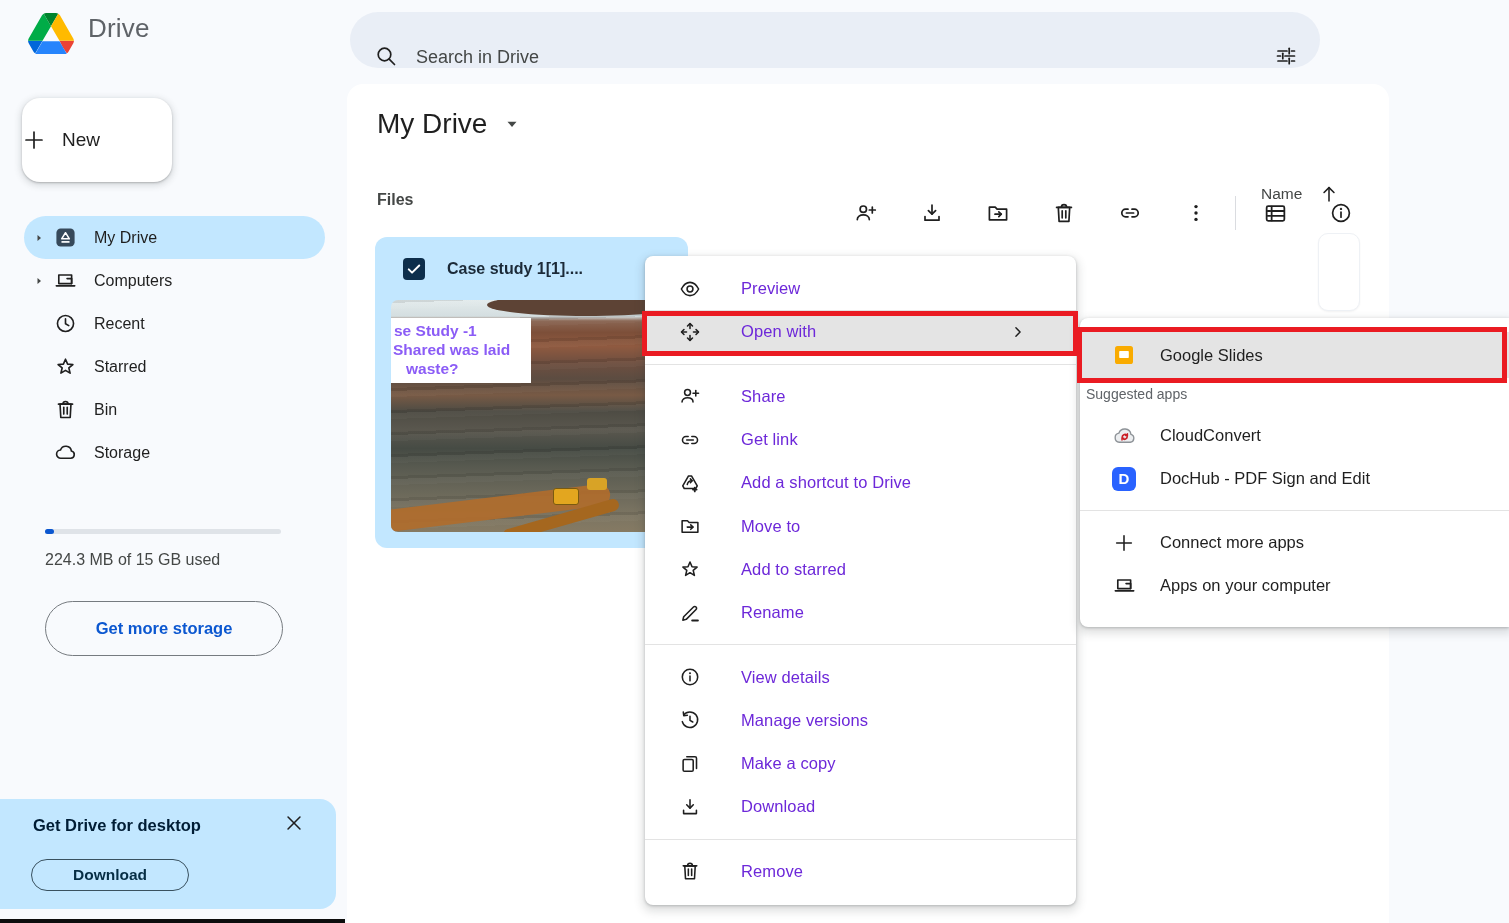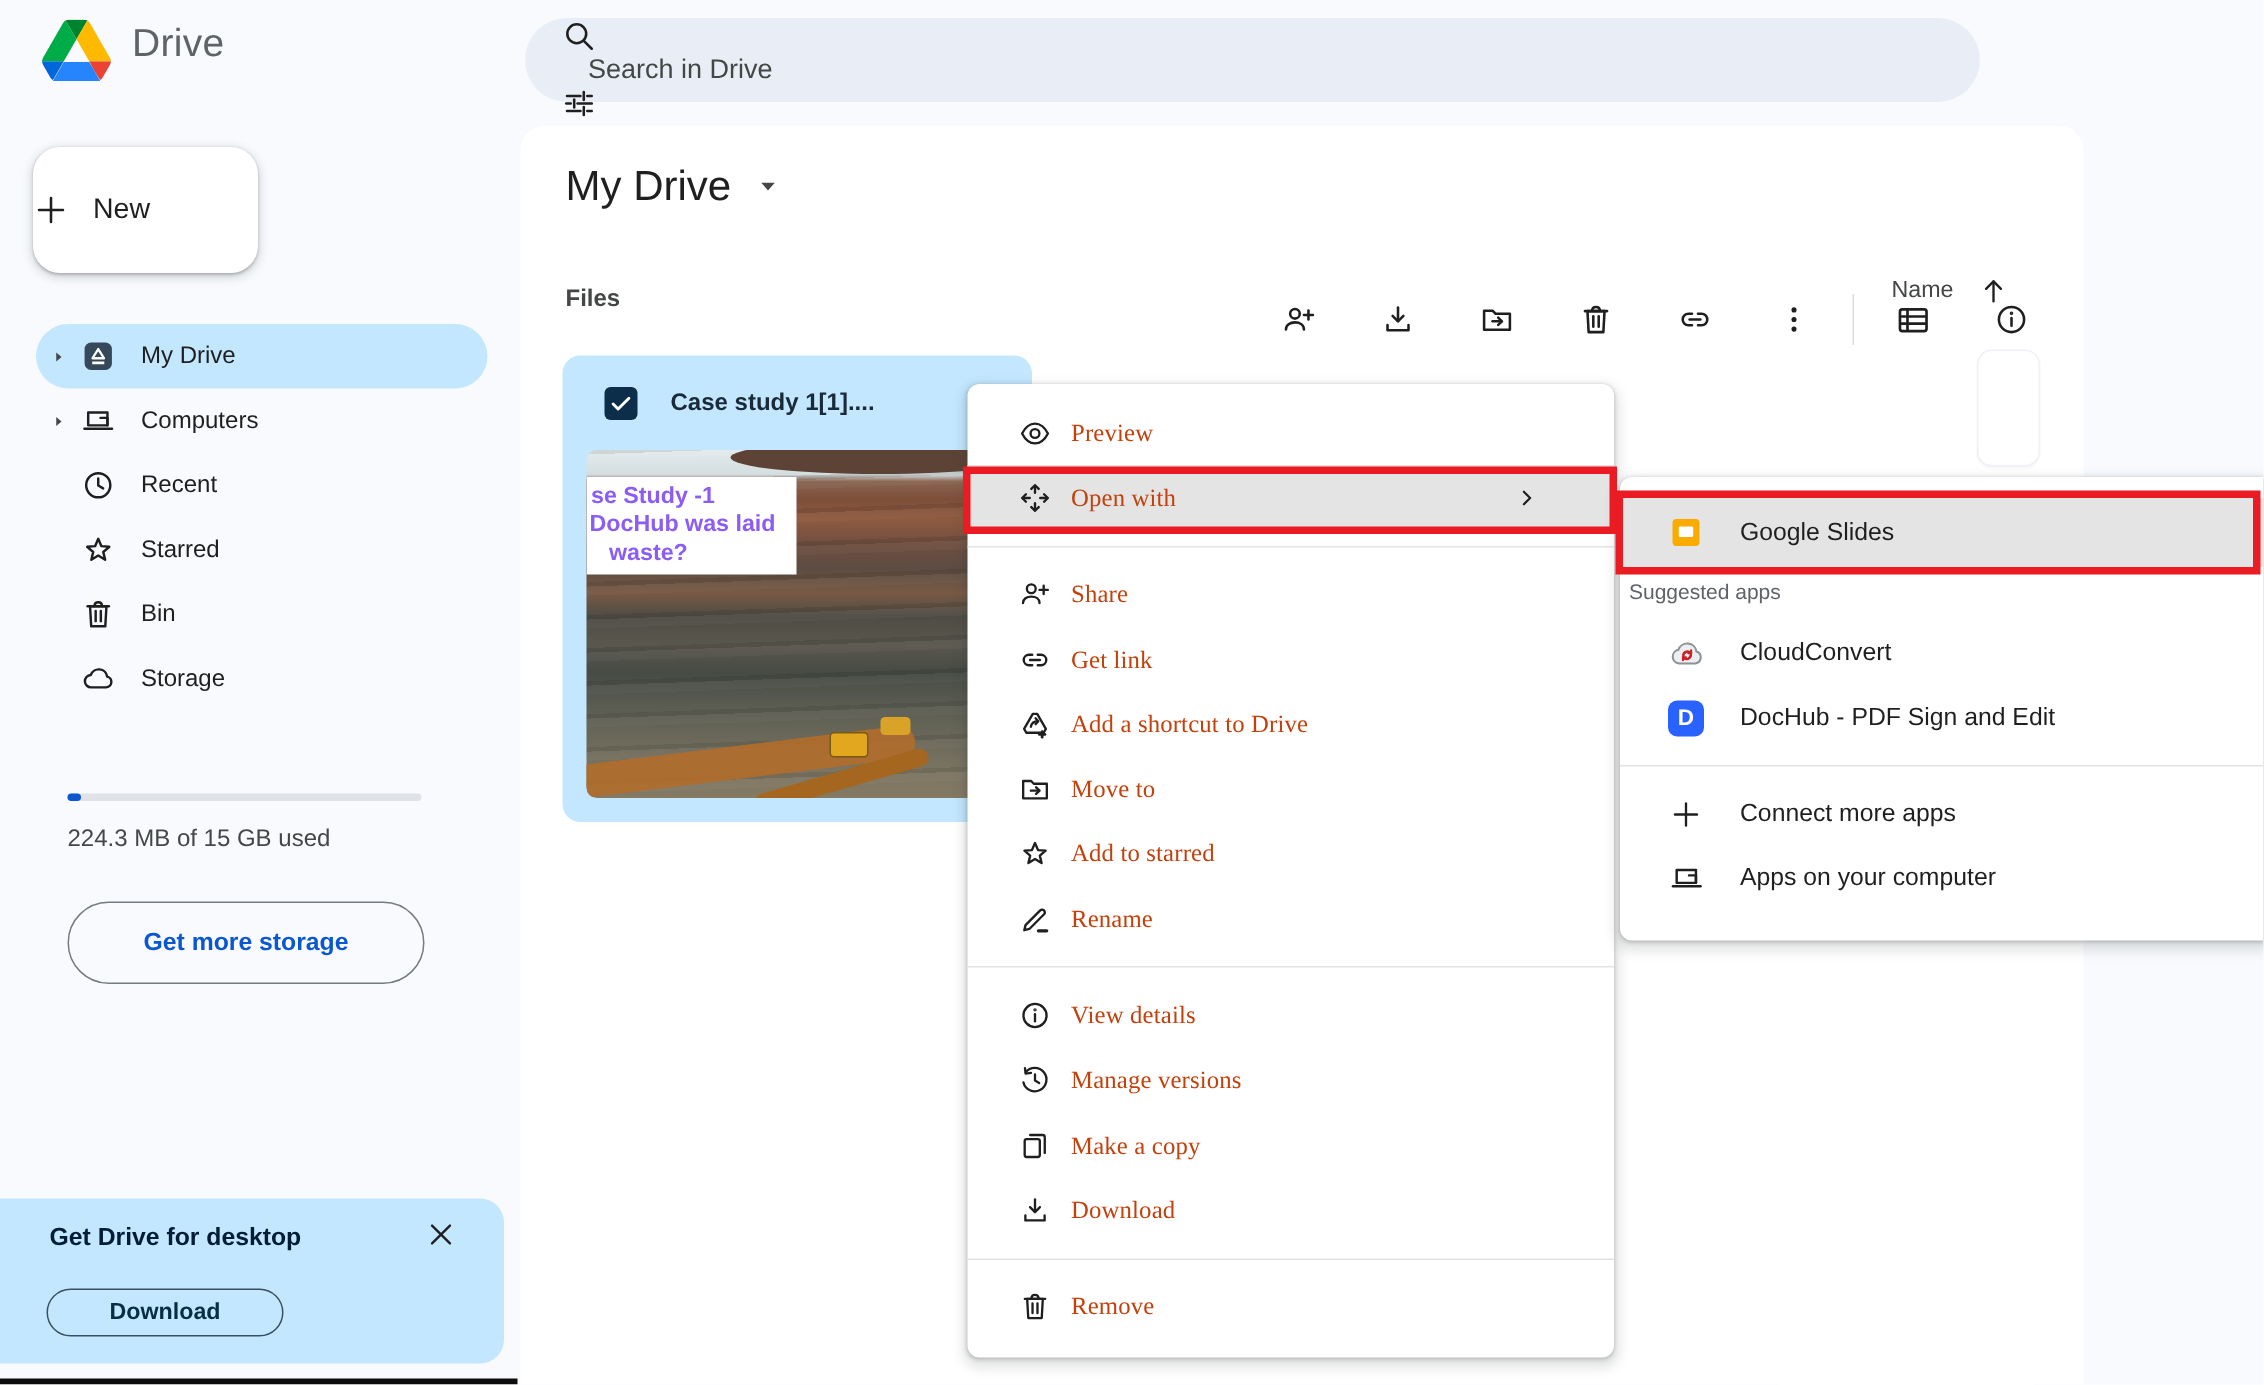--- a/index.html
+++ b/index.html
@@ -9,21 +9,21 @@
     background:#f8fafd; color:#1f1f1f; overflow:hidden; position:relative;
   }
   .abs { position:absolute; }
   svg { display:block; }
   .ico { stroke:#1f1f1f; fill:none; stroke-width:1.7; stroke-linecap:round; stroke-linejoin:round; }
 
   
   #logo-row { left:28px; top:13px; display:flex; align-items:flex-start; gap:14px; }
   #logo-text { font-size:26px; color:#5f6368; letter-spacing:.2px; }
   #searchbar { left:350px; top:12px; width:970px; height:56px; background:#e9eef6; border-radius:28px;
-    display:flex; align-items:flex-start; padding:0 22px 0 24px;flex-direction:column; }
+    display:flex; align-items:flex-end; padding:15px 22px 0 24px; }
   #search-ph { font-size:18px; color:#444746; margin-left:18px; flex:1; }
 
   
   #new-btn { left:22px; top:98px; width:150px; height:84px; background:#fff; border-radius:18px;
     box-shadow:0 1px 2px rgba(60,64,67,.3),0 2px 6px 2px rgba(60,64,67,.15);
     display:flex; align-items:center; justify-content:flex-start; gap:16px; cursor:pointer; }
   #new-btn span.lbl { font-size:19px; color:#1f1f1f; }
   #nav { left:0; top:216px; width:345px; }
   .nav-row { position:relative; height:43px; margin:0 20px 0 24px; border-radius:22px;
     display:flex; align-items:center; font-size:16px; color:#1f1f1f; cursor:pointer; }
@@ -77,21 +77,21 @@
   .thumb-line.l2 { margin-left:-1px; }
   .thumb-line.l3 { margin-left:12px; }
 
   
   #ctx-menu { left:645px; top:256px; width:431px; background:#fff; border-radius:8px;
     box-shadow:0 1px 3px rgba(60,64,67,.3),0 4px 8px 3px rgba(60,64,67,.15);
     padding:11px 0 12px 0; z-index:5; }
   .mi { height:43.3px; display:flex; align-items:center; cursor:pointer; position:relative; }
   .mi.hl { background:#e4e4e4; }
   .mic { width:24px; margin-left:33px; display:flex; justify-content:center; }
-  .mil { margin-left:12px; font-size:16.5px; color:#c2410c; letter-spacing:.1px;font-family:Liberation Serif, serif; }
+  .mil { margin-left:39px; font-size:16.5px; color:#6d28d9; letter-spacing:.1px; }
   .mi .chev { position:absolute; right:48px; }
   .msep { height:1px; background:#e3e3e3; margin:10px 0; }
 
   
   #submenu { left:1080px; top:318px; width:429px; background:#fff; border-radius:8px 0 0 8px;
     box-shadow:0 1px 3px rgba(60,64,67,.3),0 4px 8px 3px rgba(60,64,67,.15);
     padding:14px 0 20px 0; z-index:5; }
   .smi { height:43px; display:flex; align-items:center; cursor:pointer; }
   .smi.app-hl { height:46px; background:#e4e4e4; }
   .smic { width:26px; margin-left:31px; display:flex; justify-content:center; }
@@ -527,21 +527,21 @@
   </div>
   <div id="fc-thumb">
     <div class="strata"></div>
     <div id="thumb-hill"></div>
     <div id="thumb-road"></div>
     <div id="thumb-road2"></div>
     <div id="thumb-truck"></div>
     <div id="thumb-truck2"></div>
     <div id="thumb-textbox">
       <div class="thumb-line">se Study -1</div>
-      <div class="thumb-line l2">DocHub was laid</div>
+      <div class="thumb-line l2">Shared was laid</div>
       <div class="thumb-line l3">waste?</div>
     </div>
   </div>
 </div>
 
 <div class="abs" id="ctx-menu">
   <div class="mi">
     <span class="mic">
         <svg width="22" height="22">
           <use href="#i-eye"></use>

